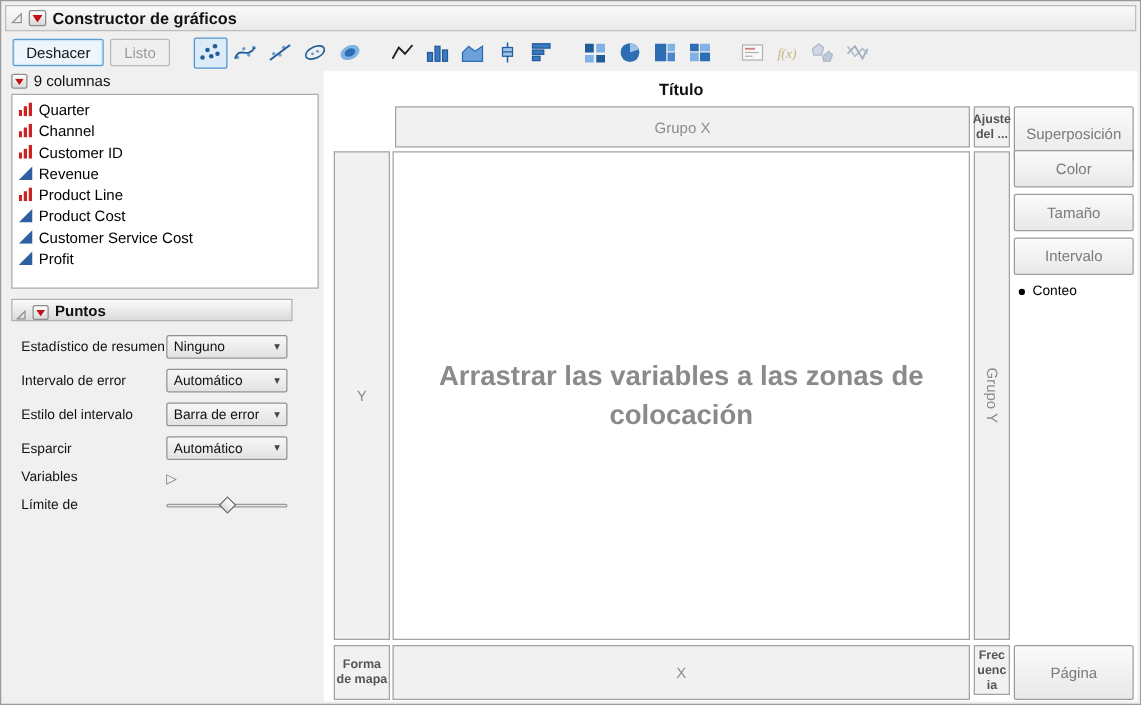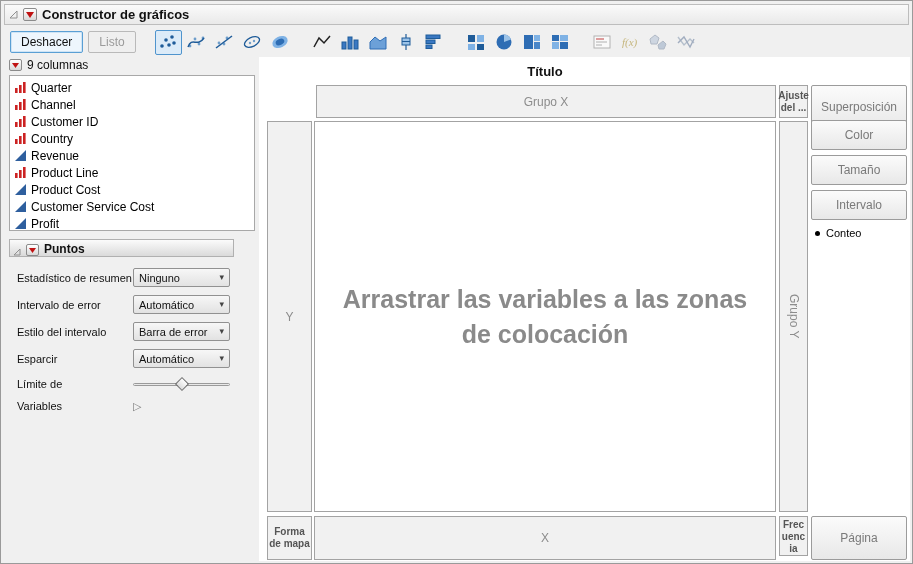--- a/index.html
+++ b/index.html
@@ -93,21 +93,21 @@
   .zone-groupy { left:520px; top:64px; width:29px; height:391px; }
   .zone-groupy .vtext { writing-mode:vertical-rl; font-size:12px; color:#8c8c8c; }
   .zone-map { left:8px; top:459px; width:45px; height:44px; }
   .zone-x { left:55px; top:459px; width:462px; height:44px; }
   .zone-freq { left:520px; top:459px; width:29px; height:40px;align-items:flex-end; }
   .canvas {
     position:absolute; left:55px; top:64px; width:462px; height:391px;
     background:#fff; border:1px solid #a3a3a3;
     display:flex; align-items:center; justify-content:center;
   }
-  .hint { max-width:432px; text-align:center; font-size:25px; font-weight:bold; color:#8a8a8a; line-height:1.4; }
+  .hint { max-width:432px; text-align:center; font-size:22px; font-weight:bold; color:#8a8a8a; line-height:1.4; }
   .dropbtn {
     position:absolute; left:552px; width:96px;
     border:1px solid #9b9b9b; border-radius:2px;
     background:linear-gradient(#fbfbfb,#e8e8e8);
     display:flex; align-items:center; justify-content:center;
     font-size:12px; color:#7a7a7a;
   }
   .dropbtn.b1 { top:28px; height:44px; }
   .dropbtn.b2 { top:63px; height:30px; }
   .dropbtn.b3 { top:98px; height:30px; }
@@ -307,28 +307,20 @@
       <div class="col-item">
         <svg width="11" height="11">
             <rect x="0" y="6" width="2.6" height="5" fill="#cc2222"></rect>
             <rect x="4" y="3" width="2.6" height="8" fill="#cc2222"></rect>
             <rect x="8" y="0" width="2.6" height="11" fill="#cc2222"></rect>
           </svg>
         <span>Customer ID</span>
       </div>
       <div class="col-item">
         <svg width="11" height="11">
-            <rect x="0" y="6" width="2.6" height="5" fill="#cc2222"></rect>
-            <rect x="4" y="3" width="2.6" height="8" fill="#cc2222"></rect>
-            <rect x="8" y="0" width="2.6" height="11" fill="#cc2222"></rect>
-          </svg>
-        <span>Country</span>
-      </div>
-      <div class="col-item">
-        <svg width="11" height="11">
             <polygon points="0,11 11,11 11,0" fill="#2e5f9e"></polygon>
           </svg>
         <span>Revenue</span>
       </div>
       <div class="col-item">
         <svg width="11" height="11">
             <rect x="0" y="6" width="2.6" height="5" fill="#cc2222"></rect>
             <rect x="4" y="3" width="2.6" height="8" fill="#cc2222"></rect>
             <rect x="8" y="0" width="2.6" height="11" fill="#cc2222"></rect>
           </svg>
@@ -390,31 +382,31 @@
           <span class="chev">▾</span>
         </span>
       </div>
       <div class="ctl-row">
         <span class="lbl">Esparcir</span>
         <span class="dropdown">
           <span>Automático</span>
           <span class="chev">▾</span>
         </span>
       </div>
+      <div class="ctl-row variables-row">
+        <span class="lbl">Variables</span>
+        <span class="disc">▷</span>
+      </div>
       <div class="ctl-row slider-row">
         <span class="lbl">Límite de</span>
         <span class="slider">
           <span class="track"></span>
           <span class="thumb"></span>
         </span>
       </div>
-      <div class="ctl-row variables-row">
-        <span class="lbl">Variables</span>
-        <span class="disc">▷</span>
-      </div>
     </div>
   </div>
 
   <div class="graph-area">
     <div class="g-title">Título</div>
 
     <div class="zone zone-groupx">
       <span>Grupo X</span>
     </div>
     <div class="zone zone-fit small">

